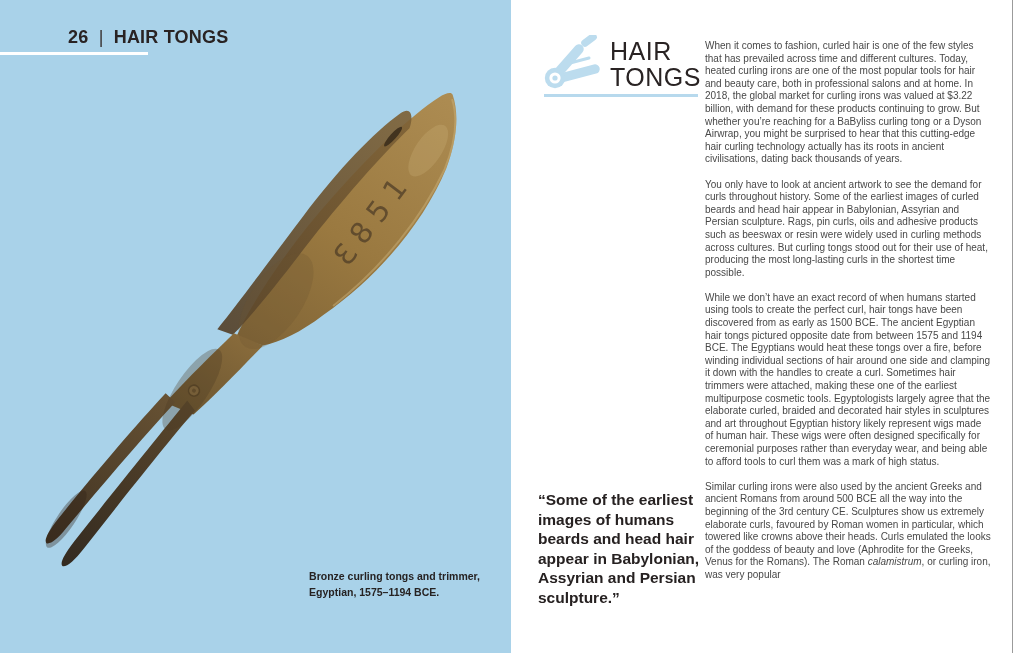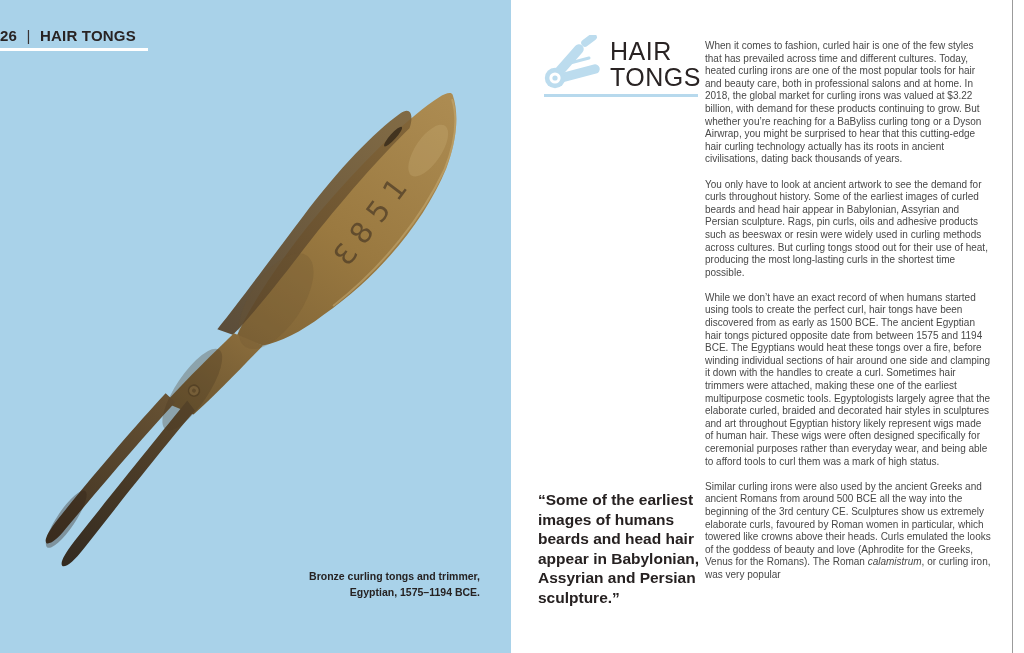--- a/index.html
+++ b/index.html
@@ -16,28 +16,28 @@
     background:#ffffff;
     font-family:"Liberation Sans", sans-serif;
   }
   
   .left-page{
     position:absolute;left:0;top:0;width:511px;height:653px;
     background:var(--page-blue);
   }
   .page-header{position:absolute;top:27px;left:0;}
   .page-header-text{
-    font-size:15px;font-weight:700;
+    padding-left:68px;font-size:18px;font-weight:700;
     letter-spacing:.2px;color:var(--ink);white-space:nowrap;
   }
   .page-header-text .divider{font-weight:400;margin:0 5px;color:#3a3434;}
   .header-rule{margin-top:4px;width:148px;height:2.5px;background:#ffffff;}
   .photo-svg{position:absolute;left:0;top:0;}
   .caption{
-    position:absolute;right:31px;top:569px;text-align:right;
+    position:absolute;right:31px;top:569px;
     font-size:10.5px;font-weight:700;line-height:15.5px;color:#262222;
   }
   
   .right-page{
     position:absolute;left:511px;top:0;width:501px;height:653px;background:#ffffff;
   }
   .edge-line{position:absolute;left:1012px;top:0;width:1px;height:653px;background:#9b9b9b;}
   .icon-wrap{position:absolute;left:31px;top:35px;width:62px;height:56px;}
   .page-title{
     position:absolute;left:99px;top:39px;

